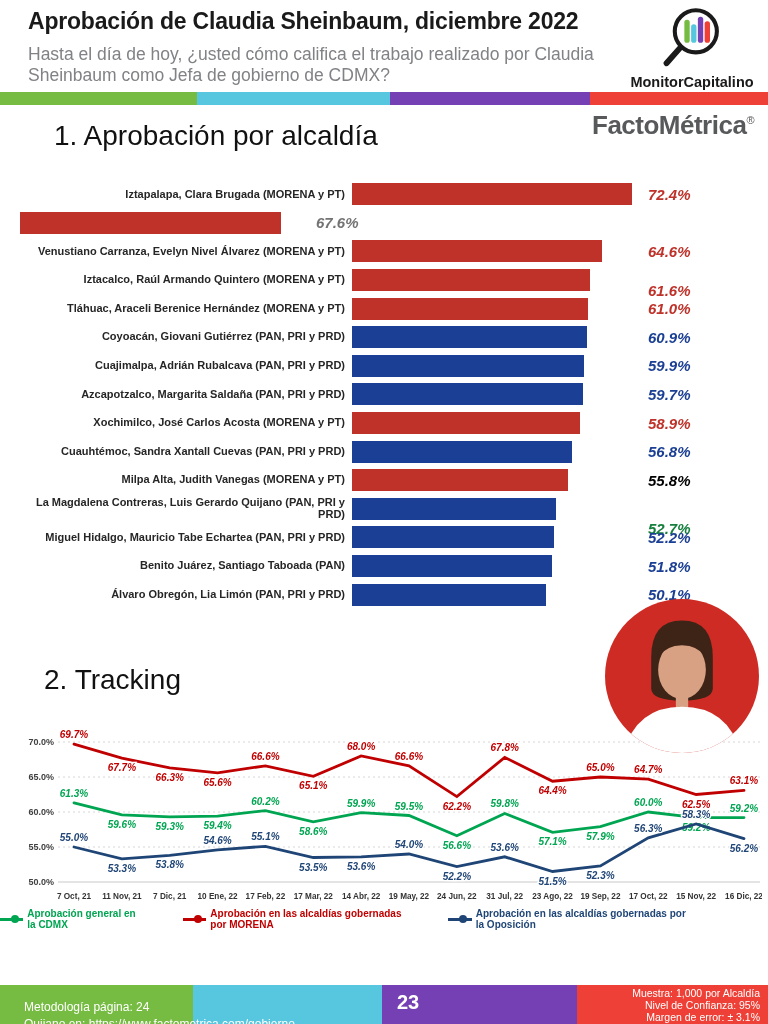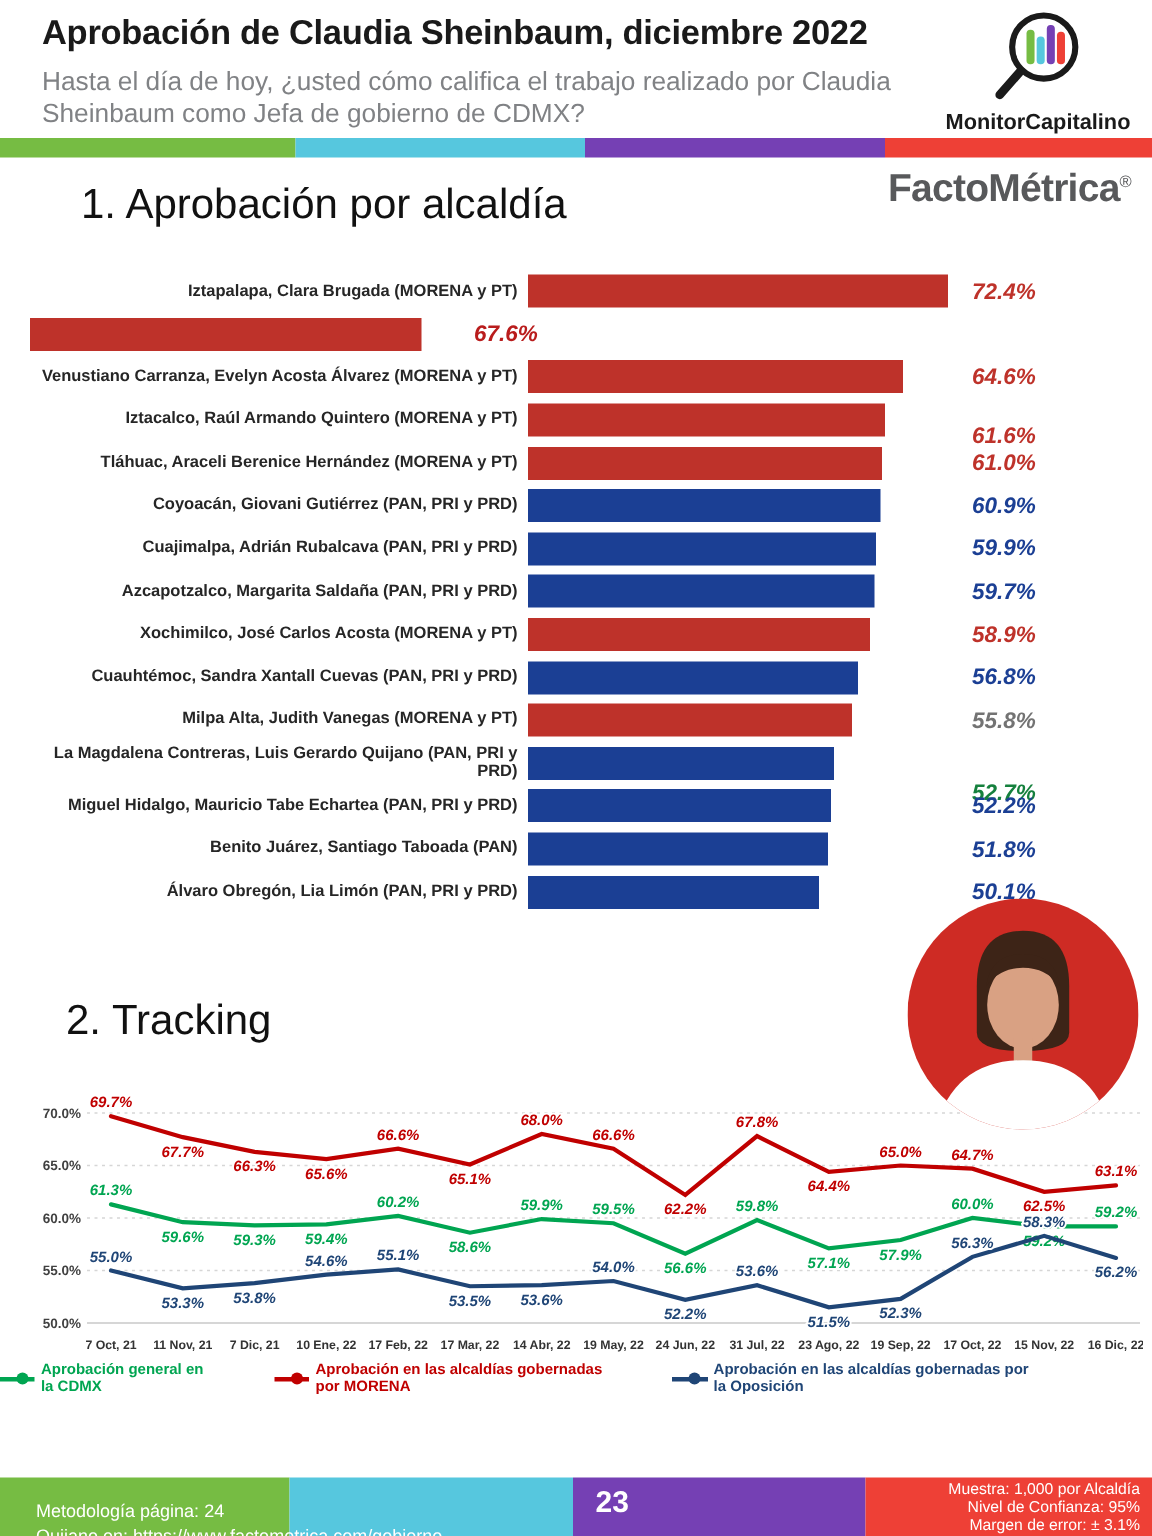--- a/index.html
+++ b/index.html
@@ -94,24 +94,24 @@
         <div class="bar-label">Iztapalapa, Clara Brugada (MORENA y PT)</div>
         <div class="bar-track">
           <div class="bar-fill" style="width: 96.5333%; background: rgb(190, 50, 42);"></div>
         </div>
         <div class="bar-value" style="color: rgb(190, 50, 42);">72.4%</div>
       </div>
       <div class="bar-row">
         <div class="bar-track">
           <div class="bar-fill" style="width: 90.1333%; background: rgb(190, 50, 42);"></div>
         </div>
-        <div class="bar-value" style="color: #b91c1c;">67.6%</div>
-      </div>
-      <div class="bar-row">
-        <div class="bar-label">Venustiano Carranza, Evelyn Acosta Álvarez (MORENA y PT)</div>
+        <div class="bar-value" style="color: #737373;">67.6%</div>
+      </div>
+      <div class="bar-row">
+        <div class="bar-label">Venustiano Carranza, Evelyn Nivel Álvarez (MORENA y PT)</div>
         <div class="bar-track">
           <div class="bar-fill" style="width: 86.1333%; background: rgb(190, 50, 42);"></div>
         </div>
         <div class="bar-value" style="color: rgb(190, 50, 42);">64.6%</div>
       </div>
       <div class="bar-row">
         <div class="bar-label">Iztacalco, Raúl Armando Quintero (MORENA y PT)</div>
         <div class="bar-track">
           <div class="bar-fill" style="width: 82.1333%; background: rgb(190, 50, 42);"></div>
         </div>
@@ -157,21 +157,21 @@
         <div class="bar-track">
           <div class="bar-fill" style="width: 75.7333%; background: rgb(27, 63, 148);"></div>
         </div>
         <div class="bar-value" style="color: rgb(27, 63, 148);">56.8%</div>
       </div>
       <div class="bar-row">
         <div class="bar-label">Milpa Alta, Judith Vanegas (MORENA y PT)</div>
         <div class="bar-track">
           <div class="bar-fill" style="width: 74.4%; background: rgb(190, 50, 42);"></div>
         </div>
-        <div class="bar-value" style="color: #737373;">55.8%</div>
+        <div class="bar-value" style="color: #000000;">55.8%</div>
       </div>
       <div class="bar-row">
         <div class="bar-label">La Magdalena Contreras, Luis Gerardo Quijano (PAN, PRI y PRD)</div>
         <div class="bar-track">
           <div class="bar-fill" style="width: 70.2667%; background: rgb(27, 63, 148);"></div>
         </div>
         <div class="bar-value" style="color: #15803d; margin-top: 40px;">52.7%</div>
       </div>
       <div class="bar-row">
         <div class="bar-label">Miguel Hidalgo, Mauricio Tabe Echartea (PAN, PRI y PRD)</div>

